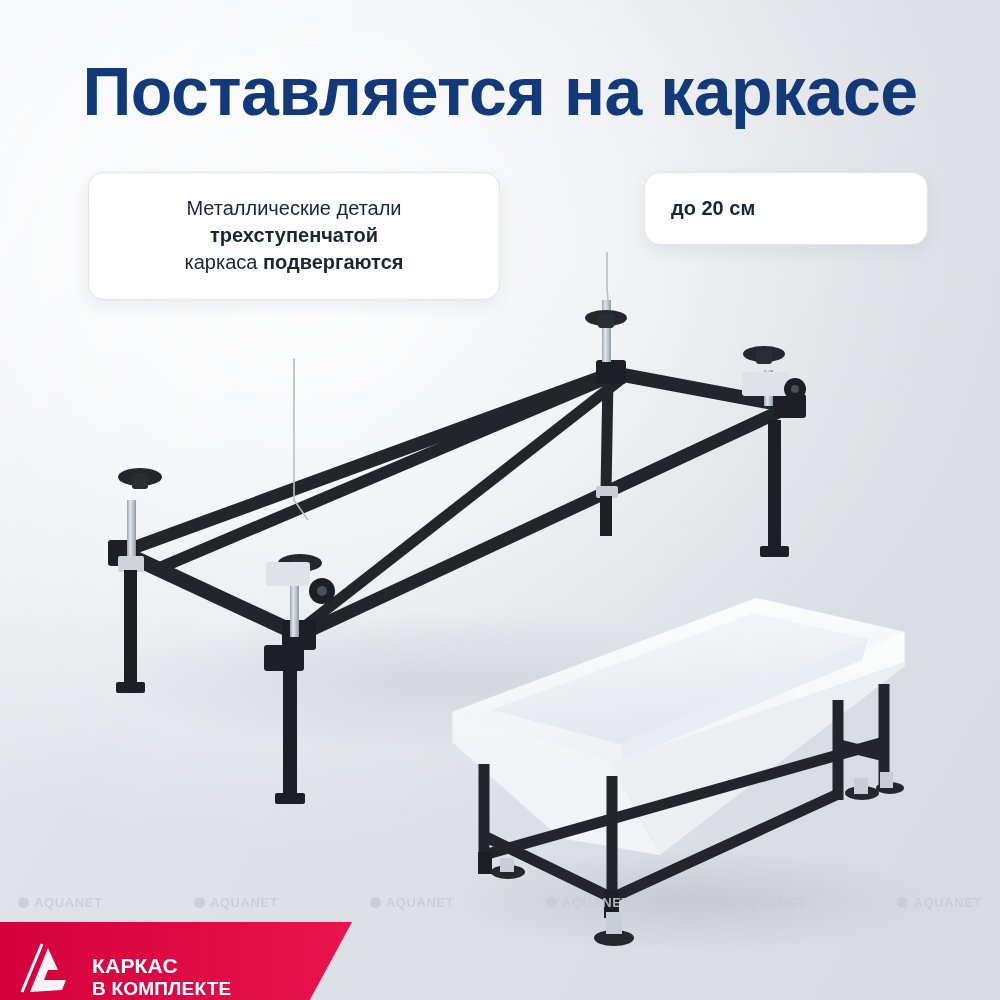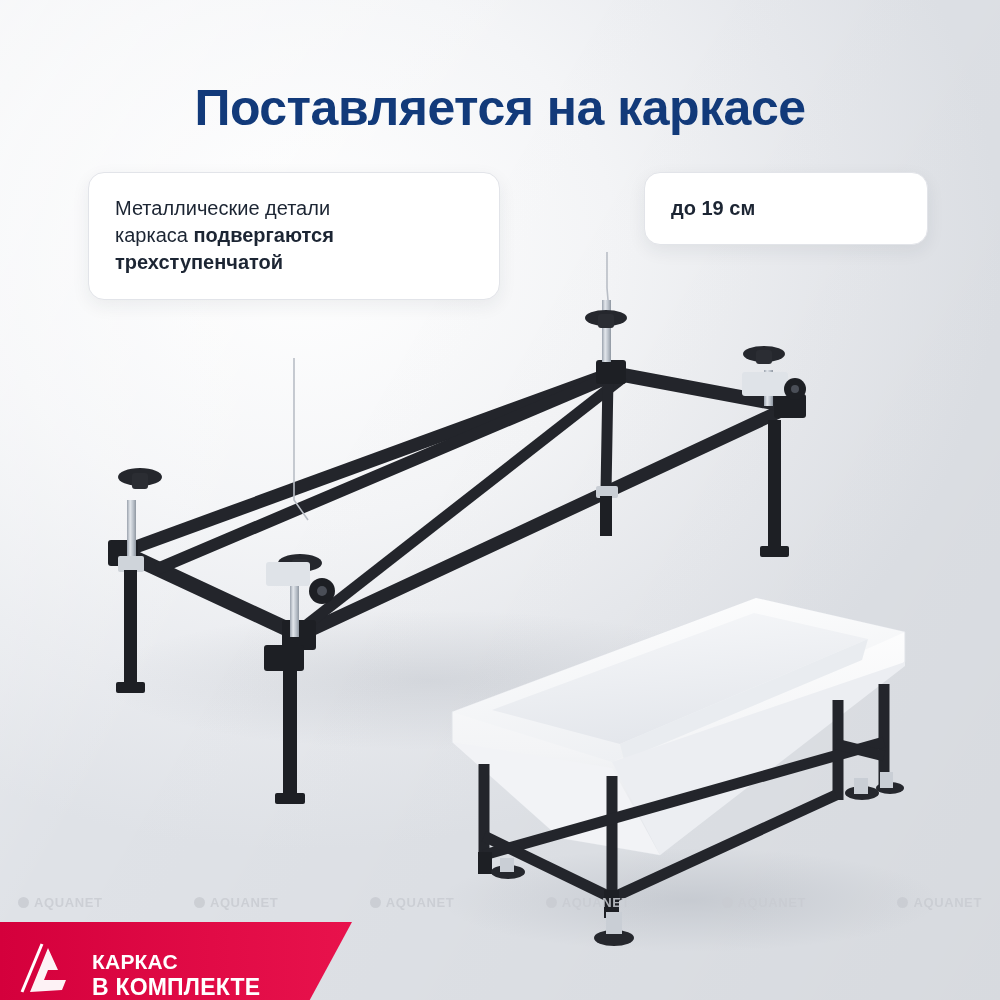--- a/index.html
+++ b/index.html
@@ -29,27 +29,26 @@
     pointer-events: none;
   }
 
   
   .title {
     position: absolute;
     left: 0;
     right: 0;
     top: 56px;
     text-align: center;
-    font-size: 50px;
+    font-size: 68px;
     line-height: 1.05;
     font-weight: bold;
     color: #123a7a;
     letter-spacing: -0.5px;
     z-index: 6;
-    margin-top: 26px;
   }
 
   
   .callout {
     position: absolute;
     background: #ffffff;
     border: 1px solid #e2e4e9;
     border-radius: 16px;
     box-shadow: 0 6px 18px rgba(30, 40, 60, 0.07);
     padding: 22px 26px;
@@ -59,20 +58,21 @@
     line-height: 1.36;
     z-index: 7;
   }
   .callout b {
     font-weight: bold;
   }
   #callout-left {
     left: 88px;
     top: 172px;
     width: 412px;
+    text-align: center;
   }
   #callout-right {
     left: 644px;
     top: 172px;
     width: 284px;
   }
 
   
   .badge {
     position: absolute;
@@ -94,21 +94,21 @@
   }
   .badge-text {
     color: #ffffff;
     font-weight: bold;
     font-size: 21px;
     line-height: 1.14;
     letter-spacing: 0.2px;
     margin-left: 4px;
   }
   .badge-text .l2 {
-    font-size: 23px;
+    font-size: 19px;
   }
 
   
   .watermarks {
     position: absolute;
     left: 0;
     right: 0;
     bottom: 78px;
     height: 40px;
     display: flex;
@@ -299,28 +299,28 @@
     <g stroke="#b9bec6" stroke-width="1.6" fill="none">
       <path d="M294 358 L294 500 L308 520"></path>
       <path d="M607 252 L607 288 L608 300"></path>
     </g>
   </svg>
 
   <div class="title">Поставляется на каркасе</div>
 
   <div class="callout" id="callout-left">
     <div>Металлические детали</div>
+    <div><b>трехступенчатой</b></div>
     <div>
       <span>каркаса </span><b>подвергаются</b>
     </div>
-    <div><b>трехступенчатой</b></div>
   </div>
 
   <div class="callout" id="callout-right">
-    <div><b>до 19 см</b></div>
+    <div><b>до 20 см</b></div>
   </div>
 
   <div class="watermarks">
     <span class="wm">
         <span class="dot"></span>
         <span>AQUANET</span>
       </span>
     <span class="wm">
         <span class="dot"></span>
         <span>AQUANET</span>

